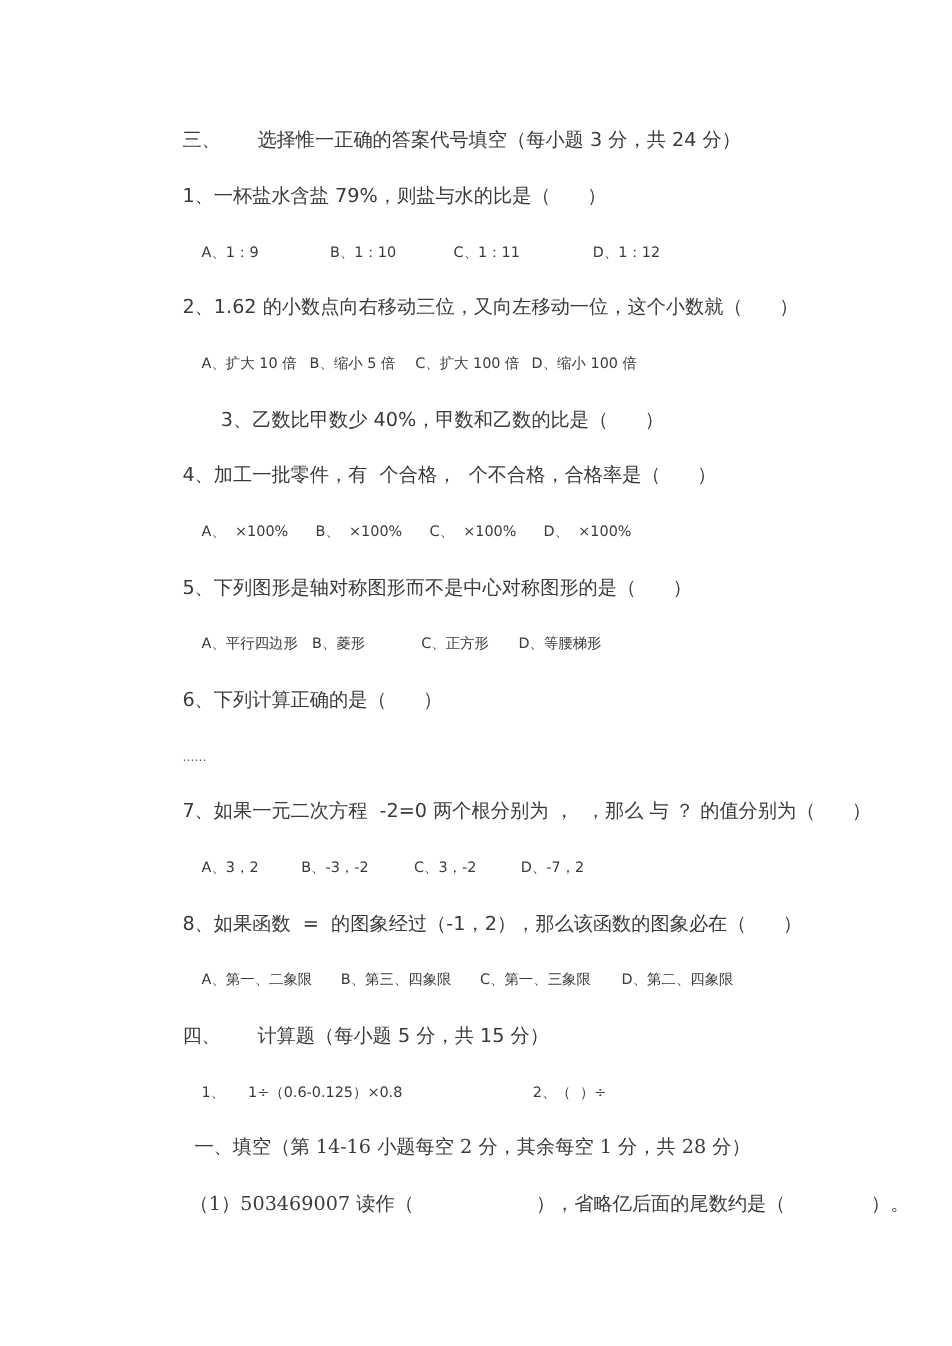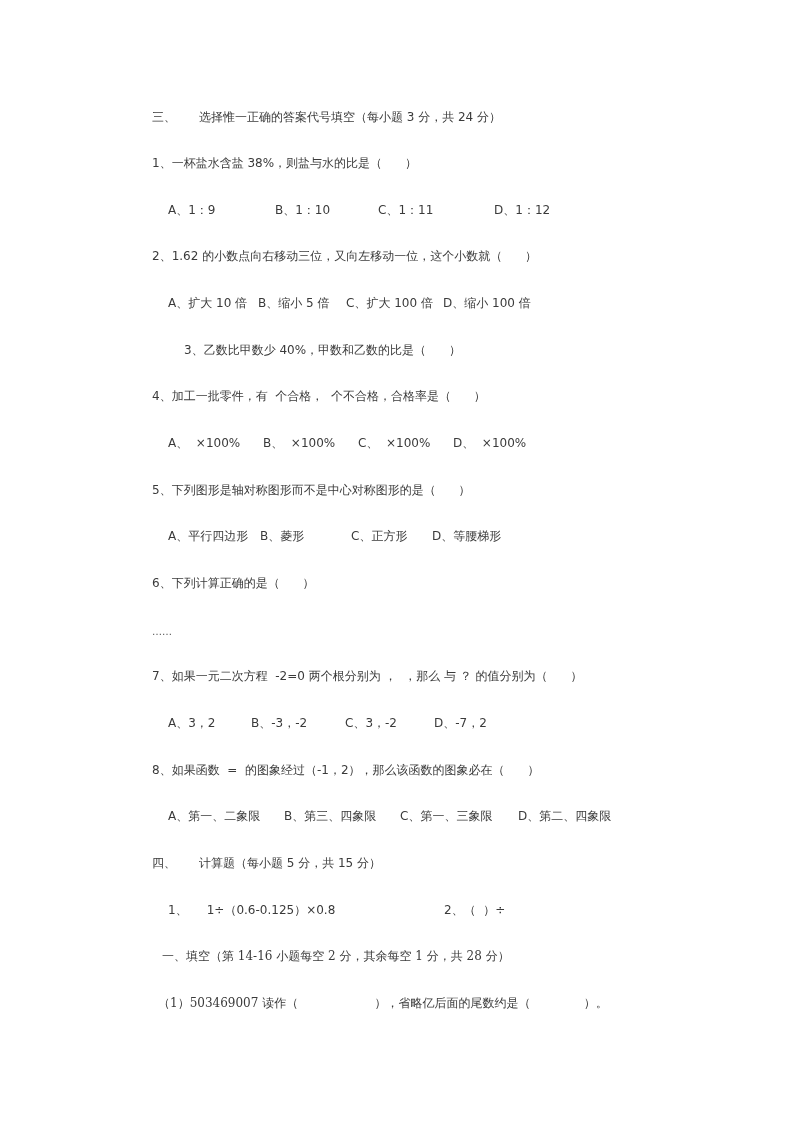--- a/index.html
+++ b/index.html
@@ -1,31 +1,31 @@
 <!DOCTYPE html>
 <html><head>
 <meta charset="utf-8">
 <style>
   html, body { margin: 0; padding: 0; background: #ffffff; }
   body { width: 793px; height: 1122px; position: relative; overflow: hidden;
          font-family: "DejaVu Sans", "Liberation Sans", sans-serif; color: #3a3a3a; }
-  .line { position: absolute; left: 152px; font-size: 12px; white-space: pre; line-height: 16px; }
+  .line { position: absolute; left: 152px; font-size: 16px; white-space: pre; line-height: 16px; }
   .opts { position: absolute; left: 168px; font-size: 12px; white-space: pre; line-height: 16px; }
   .opt { position: absolute; top: 0; white-space: pre; }
   .serif { font-family: "DejaVu Serif", "Liberation Serif", serif; margin-left: 10px; }
   .dots { font-size: 10px; color: #555; }
 </style>
 </head>
 <body>
 
 <div>
 
   <div class="line" style="top:109px;">三、      选择惟一正确的答案代号填空（每小题 3 分，共 24 分）</div>
 
-  <div class="line" style="top:155px;">1、一杯盐水含盐 38%，则盐与水的比是（      ）</div>
+  <div class="line" style="top:155px;">1、一杯盐水含盐 79%，则盐与水的比是（      ）</div>
   <div class="opts" style="top:202px;">
     <span class="opt" style="left:0px;">A、1：9</span>
     <span class="opt" style="left:107px;">B、1：10</span>
     <span class="opt" style="left:210px;">C、1：11</span>
     <span class="opt" style="left:326px;">D、1：12</span>
   </div>
 
   <div class="line" style="top:248px;">2、1.62 的小数点向右移动三位，又向左移动一位，这个小数就（      ）</div>
   <div class="opts" style="top:295px;">
     <span class="opt" style="left:0px;">A、扩大 10 倍</span>

